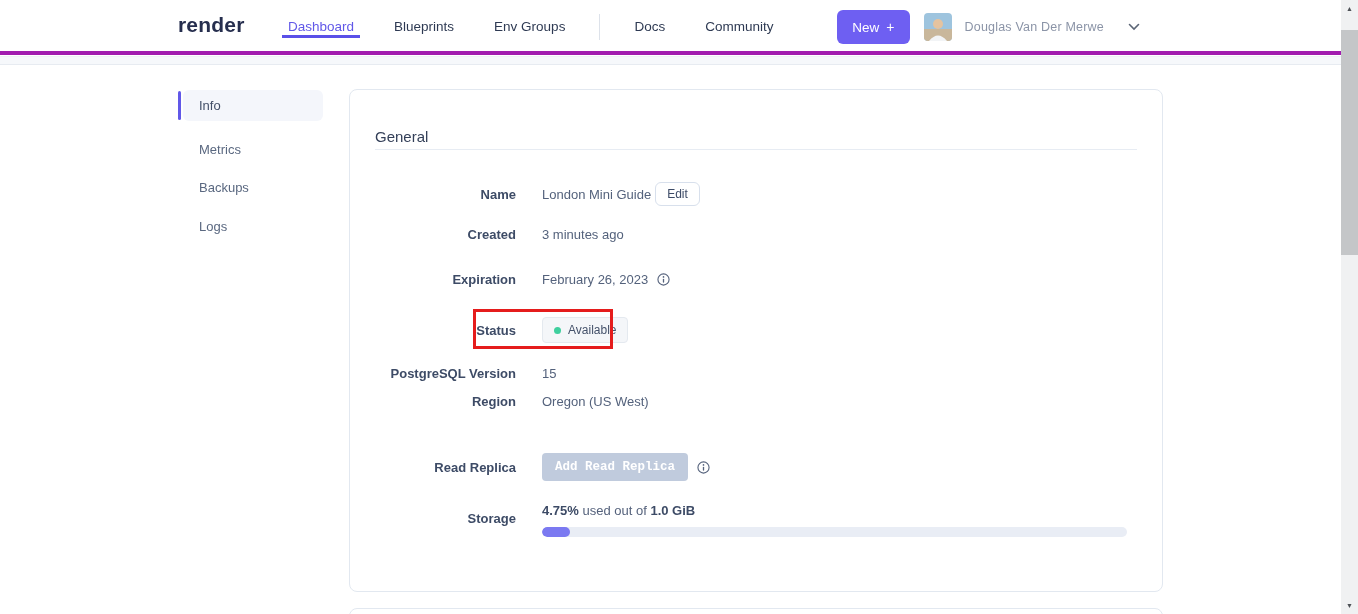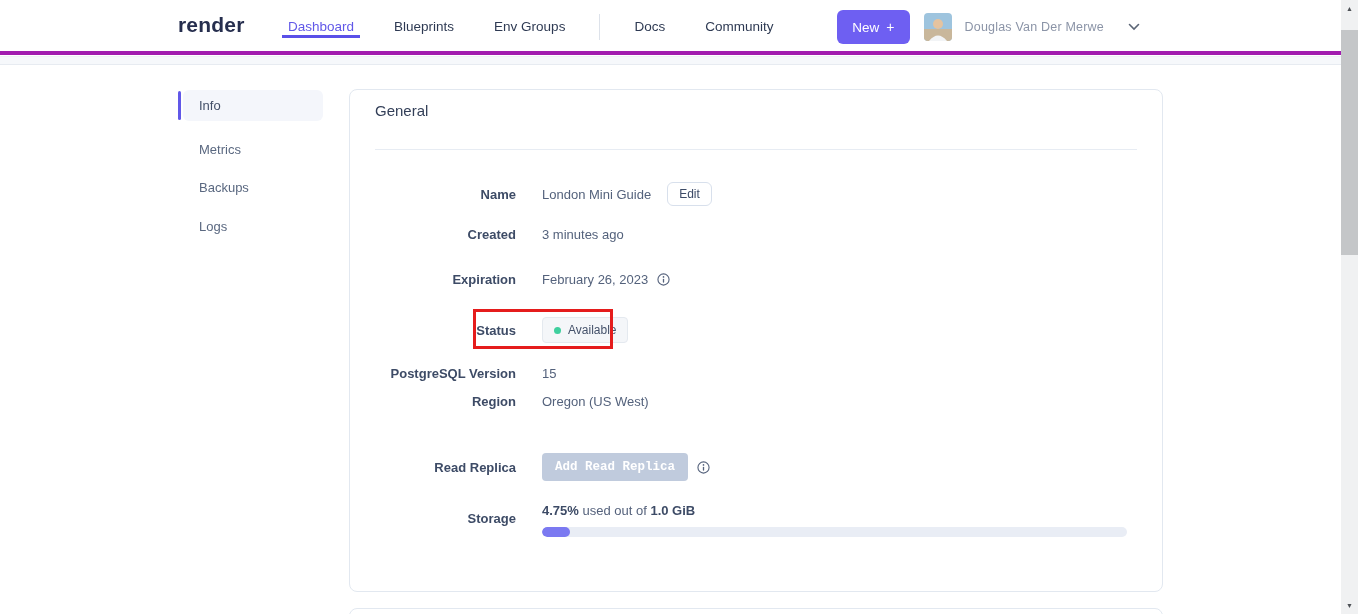--- a/index.html
+++ b/index.html
@@ -52,21 +52,21 @@
     color: #333f58; }
   .card-divider { position: absolute; left: 25px; right: 25px; top: 59px; height: 0;
     border-bottom: 1px solid #e7ecf3; }
 
   .row { position: absolute; left: 0; display: flex; align-items: center; }
   .row-label { width: 166px; text-align: right; font-size: 13px; font-weight: 700;
     color: #3d4b66; flex: 0 0 auto; }
   .row-value { margin-left: 26px; font-size: 13px; color: #54627c; display: flex;
     align-items: center; }
 
-  .edit-btn { margin-left: 16px; background: #fff; border: 1px solid #d8e0ec;
+  .edit-btn { margin-left: 4px; background: #fff; border: 1px solid #d8e0ec;
     border-radius: 6px; font-size: 12px; color: #3c4a66; padding: 4px 11px; cursor: pointer;
     font-family: "Liberation Sans", sans-serif; }
 
   .info-icon { margin-left: 9px; display: inline-flex; cursor: pointer; }
 
   .status-chip { display: inline-flex; align-items: center; gap: 7px; background: #f4f6f9;
     border: 1px solid #e4e9ef; border-radius: 4px; padding: 5px 11px; font-size: 12px;
     color: #45526b; }
   .status-dot { width: 7px; height: 7px; border-radius: 50%; background: #3ecf9e; }
 
@@ -139,21 +139,21 @@
   <div class="subnav-band"></div>
 
   <aside class="sidebar">
     <div class="side-item active" style="top:0">Info</div>
     <div class="side-item" style="top:44px">Metrics</div>
     <div class="side-item" style="top:82px">Backups</div>
     <div class="side-item" style="top:121px">Logs</div>
   </aside>
 
   <section class="card">
-    <h2 class="card-title" style="top:12px">General</h2>
+    <h2 class="card-title" style="top:38px">General</h2>
     <div class="card-divider"></div>
 
     <div class="row" style="top:92px">
       <div class="row-label">Name</div>
       <div class="row-value">
         <span>London Mini Guide</span>
         <button class="edit-btn">Edit</button>
       </div>
     </div>
 

